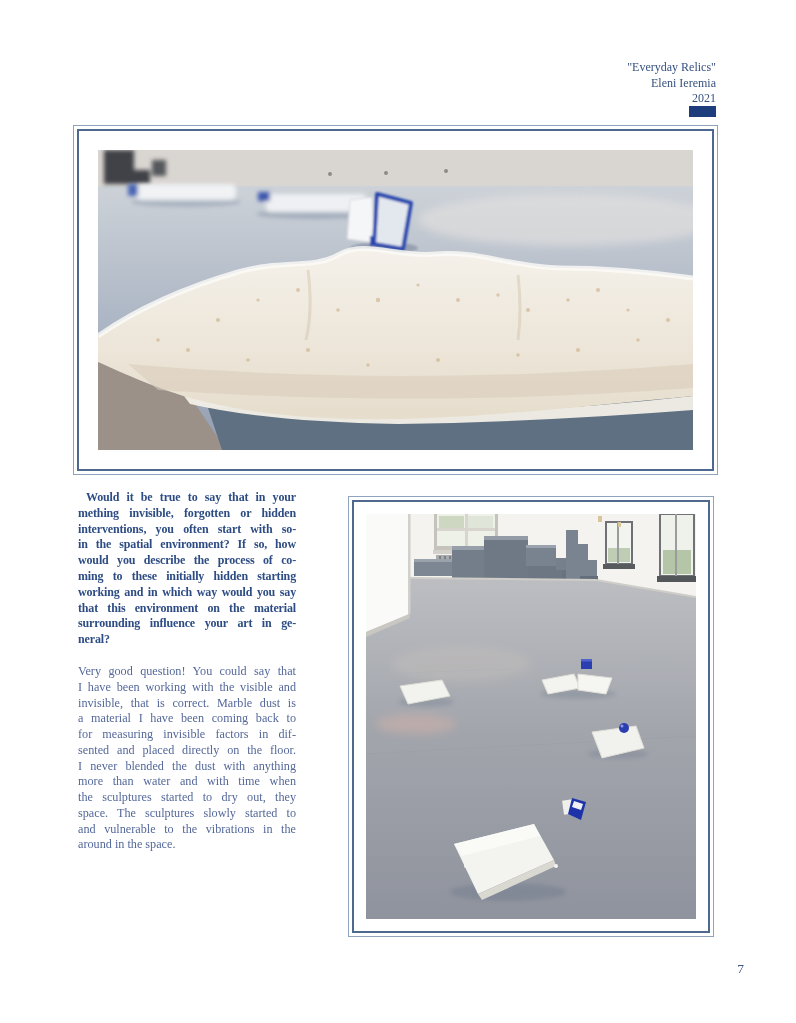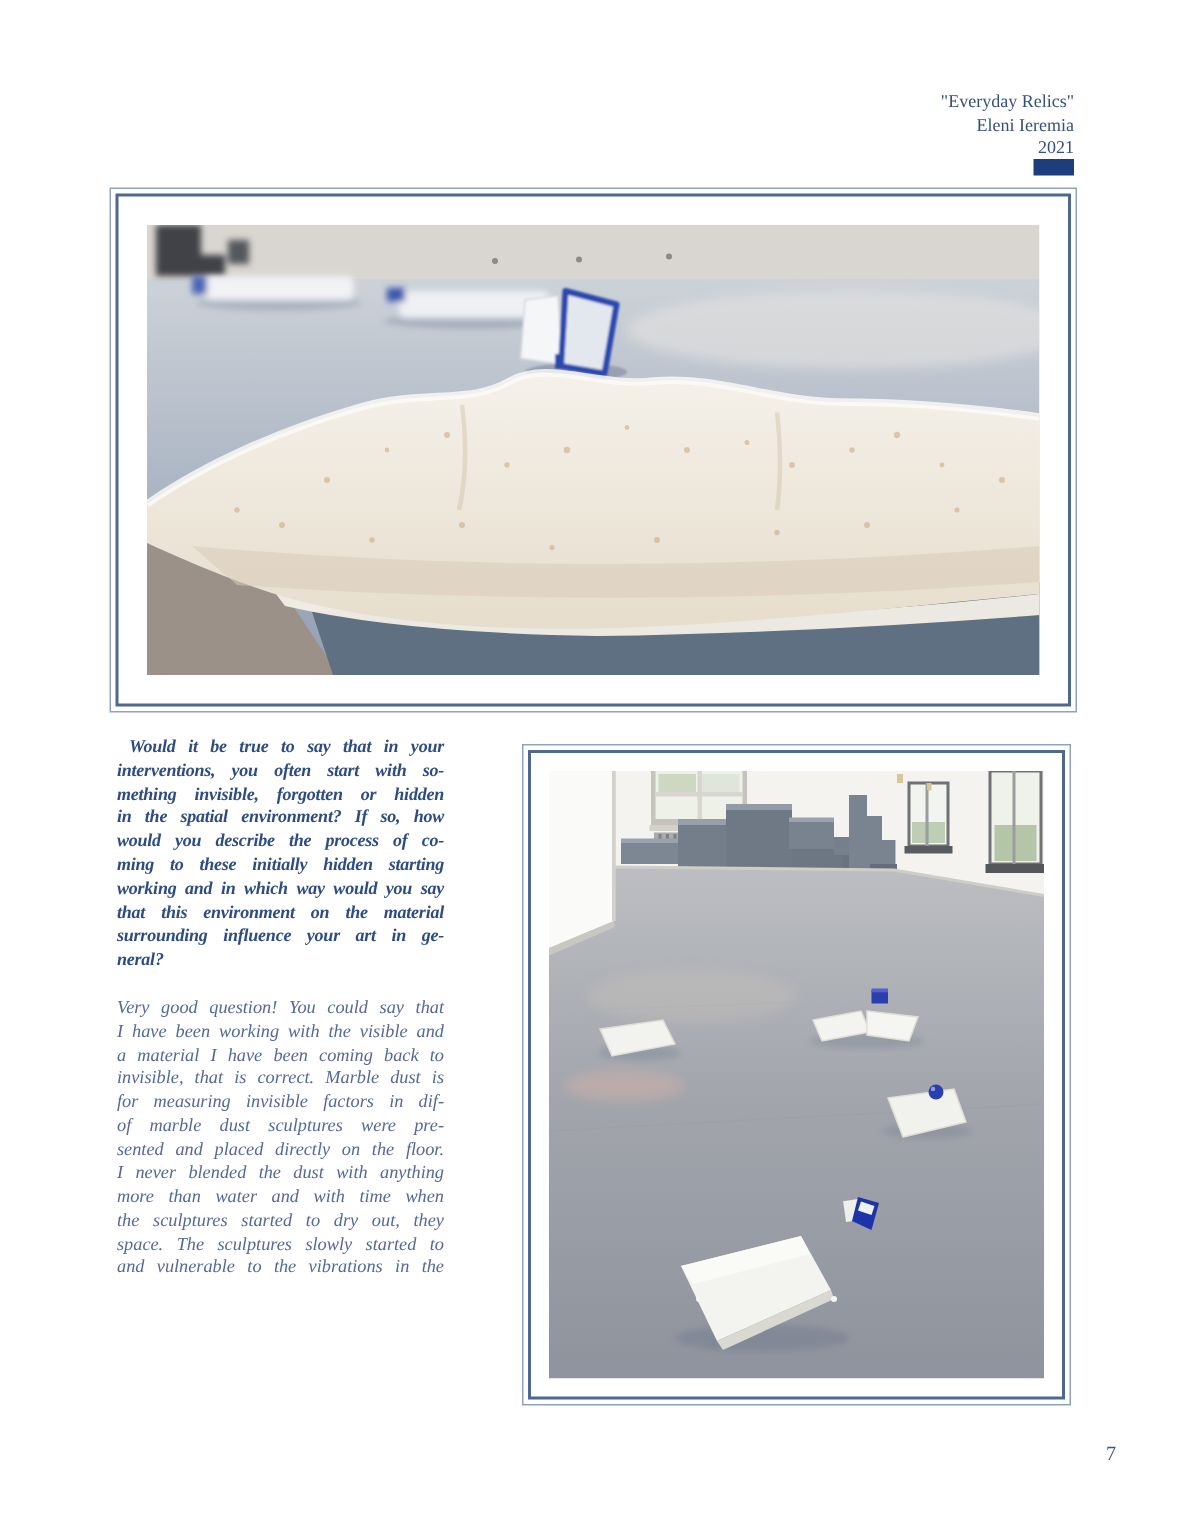--- a/index.html
+++ b/index.html
@@ -11,21 +11,21 @@
   .accent{position:absolute;top:106px;right:80px;width:27px;height:11px;background:#1d3d7c;}
   
   .frame{position:absolute;border:1px solid #8fa3bd;padding:3px;background:#fff;box-sizing:border-box;}
   .frame-inner{border:2px solid #4e688e;box-sizing:border-box;height:100%;background:#fff;}
   .frame-top{left:73px;top:125px;width:645px;height:350px;}
   .frame-top .frame-inner{padding:19px;}
   .frame-right{left:348px;top:496px;width:366px;height:441px;}
   .frame-right .frame-inner{padding:12px;}
   .frame svg{display:block;width:100%;height:100%;}
   
-  .col{position:absolute;left:78px;width:218px;font-style:italic;}
+  .col{position:absolute;left:78px;width:218px;}
   .question{top:490px;color:#2d4c84;font-weight:bold;font-size:12px;line-height:15.8px;letter-spacing:-0.15px;}
   .answer{top:664px;color:#54689a;font-size:12.2px;line-height:15.75px;}
   .tline{text-align:justify;text-align-last:justify;}
   .tlast{text-align-last:left;}
   .question .tline:first-child{text-indent:8px;}
   .pagenum{position:absolute;top:961px;right:52px;color:#3e5683;font-size:13.5px;}
   figure{margin:0;}
 </style>
 </head>
 <body>
@@ -123,44 +123,44 @@
               <circle cx="570" cy="170" r="2"></circle>
               <circle cx="60" cy="190" r="1.8"></circle>
           </g>
         </g>
       </svg>
     </div>
   </figure>
 
   <section class="col question">
       <div class="tline">Would it be true to say that in your</div>
+      <div class="tline">mething invisible, forgotten or hidden</div>
       <div class="tline">interventions, you often start with so-</div>
-      <div class="tline">mething invisible, forgotten or hidden</div>
       <div class="tline">in the spatial environment? If so, how</div>
       <div class="tline">would you describe the process of co-</div>
       <div class="tline">ming to these initially hidden starting</div>
       <div class="tline">working and in which way would you say</div>
       <div class="tline">that this environment on the material</div>
       <div class="tline">surrounding influence your art in ge-</div>
       <div class="tline tlast">neral?</div>
     </section>
 
   <section class="col answer">
       <div class="tline">Very good question! You could say that</div>
       <div class="tline">I have been working with the visible and</div>
+      <div class="tline">invisible, that is correct. Marble dust is</div>
       <div class="tline">a material I have been coming back to</div>
-      <div class="tline">invisible, that is correct. Marble dust is</div>
       <div class="tline">for measuring invisible factors in dif-</div>
-      <div class="tline">of marble dust sculptures were pre-</div>
       <div class="tline">sented and placed directly on the floor.</div>
       <div class="tline">I never blended the dust with anything</div>
       <div class="tline">more than water and with time when</div>
       <div class="tline">the sculptures started to dry out, they</div>
       <div class="tline">space. The sculptures slowly started to</div>
       <div class="tline">and vulnerable to the vibrations in the</div>
+      <div class="tline tlast">around in the space.</div>
     </section>
 
   <figure class="frame frame-right">
     <div class="frame-inner">
       <svg viewBox="0 0 330 405" preserveAspectRatio="none">
         <defs>
           <linearGradient id="fg2" x1="0" y1="0" x2="0" y2="1">
             <stop offset="0" stop-color="#bcbec2"></stop>
               <stop offset="0.45" stop-color="#a2a5ac"></stop>
               <stop offset="1" stop-color="#8f939d"></stop>

